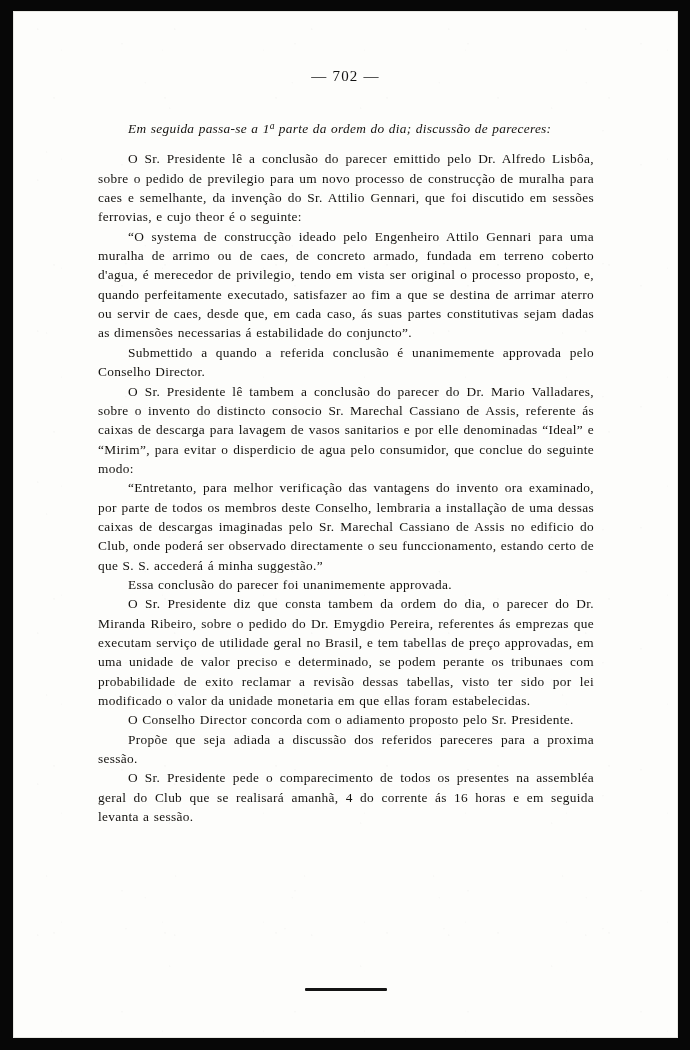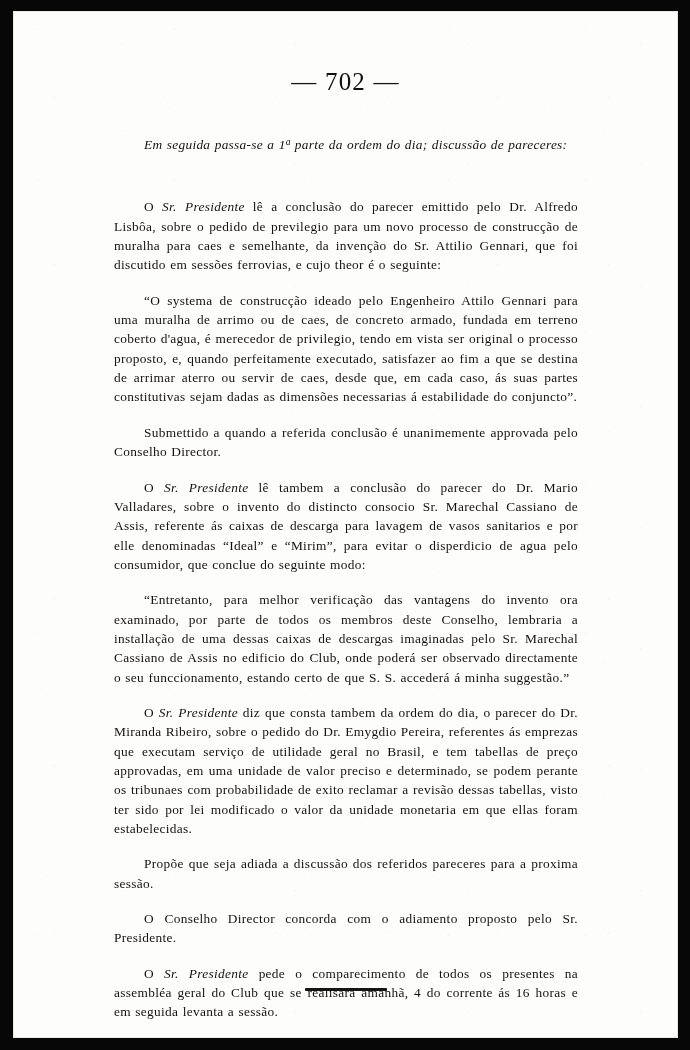--- a/index.html
+++ b/index.html
@@ -56,21 +56,21 @@
     opacity: 0.85;
   }
 
   
   .page-header {
     position: absolute;
     top: 57px;
     left: 0;
     right: 0;
     text-align: center;
-    font-size: 25px;
+    font-size: 15px;
     letter-spacing: 1.2px;
     color: #121212;
     font-family: "Liberation Serif", "DejaVu Serif", serif;
   }
 
   
   .text-column {
     position: absolute;
     top: 105px;
     left: 85px;
@@ -80,21 +80,21 @@
     line-height: 19.35px;
     letter-spacing: 0.32px;
     word-spacing: 0.7px;
     text-align: justify;
     text-justify: inter-word;
     font-family: "Liberation Serif", "DejaVu Serif", serif;
     -webkit-font-smoothing: none;
   }
 
   .para {
-    margin: 16px;
+    margin: 0;
     text-indent: 30px;
     text-align: justify;
   }
 
   
   .para.lead {
     font-style: italic;
     letter-spacing: 0.3px;
   }
 
@@ -107,21 +107,21 @@
     left: 50%;
     transform: translateX(-50%);
     top: 977px;
     width: 82px;
     height: 3px;
     background: #141414;
     border-radius: 1px;
   }
 
   
-  .it { font-style: italic; }
+  .it { }
 
   
   .ord {
     font-size: 0.72em;
     vertical-align: 0.42em;
     letter-spacing: 0;
   }
 </style>
 </head>
 <body>
@@ -141,27 +141,28 @@
 
       <p class="para"><span>“O systema de construcção ideado pelo Engenheiro Attilo Gennari para uma muralha de arrimo ou de caes, de concreto armado, fundada em terreno coberto d'agua, é merecedor de privilegio, tendo em vista ser original o processo proposto, e, quando perfeitamente executado, satisfazer ao fim a que se destina de arrimar aterro ou servir de caes, desde que, em cada caso, ás suas partes constitutivas sejam dadas as dimensões necessarias á estabilidade do conjuncto”.</span></p>
 
       <p class="para"><span>Submettido a quando a referida conclusão é unanimemente approvada pelo Conselho Director.</span></p>
 
       <p class="para"><span>O </span><span class="it">Sr. Presidente</span><span> lê tambem a conclusão do parecer do Dr. Mario Valladares, sobre o invento do distincto consocio Sr. Marechal Cassiano de Assis, referente ás caixas de descarga para lavagem de vasos sanitarios e por elle denominadas “Ideal” e “Mirim”, para evitar o disperdicio de agua pelo consumidor, que conclue do seguinte modo:</span></p>
 
 
       <p class="para"><span>“Entretanto, para melhor verificação das vantagens do invento ora examinado, por parte de todos os membros deste Conselho, lembraria a installação de uma dessas caixas de descargas imaginadas pelo Sr. Marechal Cassiano de Assis no edificio do Club, onde poderá ser observado directamente o seu funccionamento, estando certo de que S. S. accederá á minha suggestão.”</span></p>
 
+      <p class="para"><span>Essa conclusão do parecer foi unanimemente approvada.</span></p>
 
       <p class="para"><span>O </span><span class="it">Sr. Presidente</span><span> diz que consta tambem da ordem do dia, o parecer do Dr. Miranda Ribeiro, sobre o pedido do Dr. Emygdio Pereira, referentes ás emprezas que executam serviço de utilidade geral no Brasil, e tem tabellas de preço approvadas, em uma unidade de valor preciso e determinado, se podem perante os tribunaes com probabilidade de exito reclamar a revisão dessas tabellas, visto ter sido por lei modificado o valor da unidade monetaria em que ellas foram estabelecidas.</span></p>
 
 
+      <p class="para"><span>O Conselho Director concorda com o adiamento proposto pelo Sr. Presidente.</span></p>
+
       <p class="para"><span>Propõe que seja adiada a discussão dos referidos pareceres para a proxima sessão.</span></p>
-
-      <p class="para"><span>O Conselho Director concorda com o adiamento proposto pelo Sr. Presidente.</span></p>
 
       <p class="para"><span>O </span><span class="it">Sr. Presidente</span><span> pede o comparecimento de todos os presentes na assembléa geral do Club que se realisará amanhã, 4 do corrente ás 16 horas e em seguida levanta a sessão.</span></p>
 
     </div>
 
     <div class="closing-rule"></div>
 
   </div>
 </div>
 

